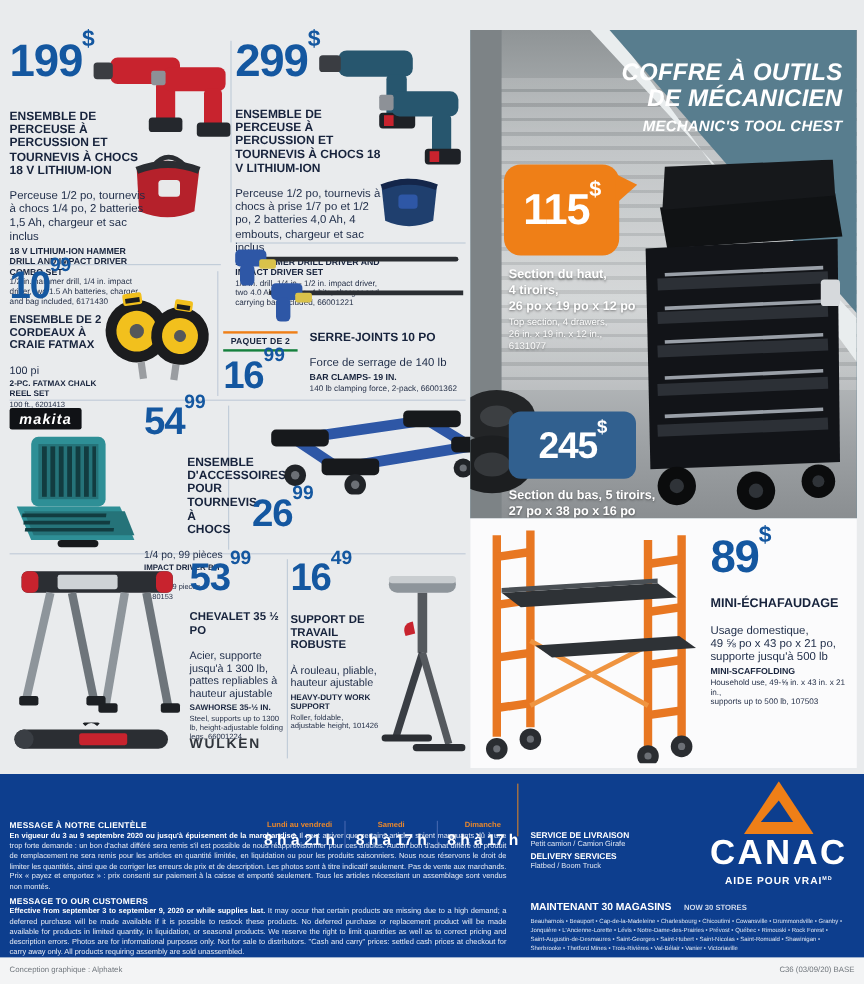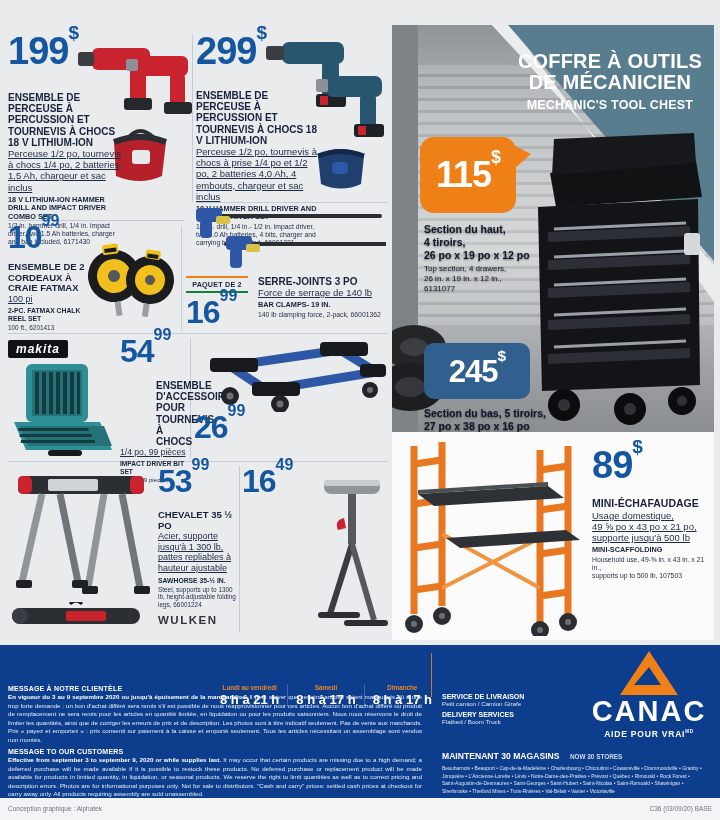--- a/index.html
+++ b/index.html
@@ -4,49 +4,49 @@
 <style>
   html,body{margin:0;padding:0;}
   body{width:720px;height:820px;position:relative;background:#e9ebed;
        font-family:"Liberation Sans", sans-serif;color:#1c2a45;overflow:hidden;}
   .cell{position:absolute;}
   .price{font-weight:bold;color:#1457a0;line-height:.82;letter-spacing:-1px;}
   .price sup{font-size:50%;position:relative;top:-.62em;letter-spacing:0;}
   .p-xl{font-size:38px;}
   .p-lg{font-size:32px;}
   .tfr{font-weight:bold;font-size:10px;line-height:1.12;color:#17233c;}
-  .dfr{font-size:9.5px;line-height:1.18;color:#1d2b47;margin-top:0;text-decoration:underline;}
+  .dfr{font-size:9.5px;line-height:1.18;color:#1d2b47;margin-top:10px;}
   .ten{font-weight:bold;font-size:7.3px;line-height:1.15;color:#17233c;margin-top:3px;}
   .den{font-size:6.8px;line-height:1.2;color:#27324a;margin-top:1px;}
   .divider{position:absolute;background:#c2cdd9;}
   .pre{white-space:pre-line;}
   
   .hero{position:absolute;left:392px;top:25px;width:322px;height:407px;overflow:hidden;background:#587d8e;}
   .hero-photo{position:absolute;inset:0;
     background:linear-gradient(180deg,#8f9496 0%,#b7bbbd 25%,#cdd0d1 55%,#9da1a4 85%,#8a8e91 100%);}
   .hero-slats{position:absolute;left:26px;top:40px;right:0;height:260px;
     background:repeating-linear-gradient(180deg,rgba(255,255,255,.30) 0 9px,rgba(0,0,0,.10) 9px 12px);opacity:.55;}
   .hero-concrete{position:absolute;left:0;top:0;width:26px;height:100%;background:#7d8386;}
   .hero-stripe{position:absolute;inset:0;background:#e9edee;
     clip-path:polygon(31% 0,37% 0,100% 68%,100% 59%);}
   .hero-slate{position:absolute;inset:0;background:#587d8e;
     clip-path:polygon(36% 0,100% 0,100% 58%);}
-  .hero-head{position:absolute;right:12px;top:26px;text-align:center;color:#fff;}
+  .hero-head{position:absolute;right:12px;top:26px;text-align:right;color:#fff;font-style:italic;}
   .hero-head .fr{font-size:20px;font-weight:bold;line-height:1.05;letter-spacing:.2px;}
   .hero-head .en{font-size:12.5px;font-weight:bold;margin-top:5px;letter-spacing:.2px;}
   .tag115{position:absolute;left:28px;top:112px;width:96px;height:76px;background:#ef7f17;
     border-radius:14px;color:#fff;display:flex;align-items:center;justify-content:center;}
   .tag115::after{content:"";position:absolute;right:-15px;top:8px;width:0;height:0;
     border-left:18px solid #ef7f17;border-top:9px solid transparent;border-bottom:16px solid transparent;}
   .tag245{position:absolute;left:32px;top:318px;width:106px;height:56px;background:#31608f;
     border-radius:10px;color:#fff;display:flex;align-items:center;justify-content:center;}
   .tag-price{font-weight:bold;font-size:36px;line-height:1;letter-spacing:-1px;}
   .tag-price sup{font-size:50%;position:relative;top:-.6em;}
   .tag245 .tag-price{font-size:31px;}
-  .hero-txt{position:absolute;color:#0f172a;text-shadow:0 1px 2px rgba(0,0,0,.45);}
+  .hero-txt{position:absolute;color:#ffffff;text-shadow:0 1px 2px rgba(0,0,0,.45);}
   .hero-txt .fr{font-weight:bold;font-size:10.5px;line-height:1.25;}
   .hero-txt .en{font-size:8px;line-height:1.25;margin-top:2px;opacity:.95;}
   
   .scaffold-panel{position:absolute;left:392px;top:432px;width:322px;height:208px;background:#fbfbfc;}
   
   .badge{width:62px;border-top:2px solid #ef7f17;border-bottom:2px solid #15803d;
     font-size:7.2px;font-weight:bold;color:#17233c;text-align:center;padding:2px 0;letter-spacing:.2px;}
   
   .makita{background:#101216;color:#fff;font-style:italic;font-weight:bold;font-size:12px;
     letter-spacing:1px;padding:2px 8px;border-radius:2px;display:inline-block;text-align:right;}
@@ -130,21 +130,21 @@
     <rect x="56" y="47" width="12" height="13" rx="2" fill="#8d9197"></rect>
     <rect x="100" y="63" width="16" height="34" rx="4" fill="#27566e"></rect>
     <rect x="94" y="92" width="30" height="13" rx="3" fill="#1e2126"></rect>
     <rect x="98" y="94" width="8" height="9" fill="#c8232e"></rect>
     <path d="M58 124 q20 -14 46 0 l-3 28 q-20 9 -40 0 z" fill="#1f3f6e"></path>
     <path d="M58 124 q23 -9 46 0" fill="none" stroke="#14264a" stroke-width="5"></path>
     <rect x="72" y="130" width="16" height="12" rx="3" fill="#2e57a6"></rect>
   </svg>
   <div style="position:absolute;left:0;top:60px;width:124px;">
     <div class="tfr">ENSEMBLE DE PERCEUSE À PERCUSSION ET TOURNEVIS À CHOCS 18 V LITHIUM-ION</div>
-    <div class="dfr">Perceuse 1/2 po, tournevis à chocs à prise 1/4 po et 1/2 po, 2 batteries 4,0 Ah, 4 embouts, chargeur et sac inclus</div>
+    <div class="dfr">Perceuse 1/2 po, tournevis à chocs à prise 1/7 po et 1/2 po, 2 batteries 4,0 Ah, 4 embouts, chargeur et sac inclus</div>
     <div class="ten">18 V HAMMER DRILL DRIVER AND IMPACT DRIVER SET</div>
     <div class="den">1/2 in. drill, 1/4 in.- 1/2 in. impact driver, two 4.0 Ah batteries, 4 bits, charger and carrying bag included, 66001221</div>
   </div>
 </div>
 
 <div class="cell" style="left:8px;top:224px;width:172px;height:106px;">
   <div class="price p-lg" style="position:absolute;left:0;top:0;"><span>10</span><sup>99</sup></div>
   <svg style="position:absolute;right:0;top:0;" width="100" height="104" viewBox="0 0 100 104">
     <g transform="rotate(-8 34 52)">
       <circle cx="34" cy="52" r="26" fill="#1b1c1e"></circle>
@@ -180,21 +180,21 @@
     <rect x="58" y="36" width="168" height="4" rx="2" fill="#2b2e33" transform="translate(-20 0)"></rect>
     <rect x="40" y="30" width="26" height="14" rx="4" fill="#2e57a6"></rect>
     <rect x="44" y="42" width="12" height="20" rx="4" fill="#2e57a6"></rect>
     <rect x="60" y="38" width="14" height="8" rx="2" fill="#d9c24a"></rect>
   </svg>
   <div style="position:absolute;left:2px;top:70px;width:64px;">
     <div class="badge">PAQUET DE 2</div>
     <div class="price p-lg" style="margin-top:6px;"><span>16</span><sup>99</sup></div>
   </div>
   <div style="position:absolute;left:74px;top:70px;width:130px;">
-    <div class="tfr">SERRE-JOINTS 3 PO</div>
+    <div class="tfr">SERRE-JOINTS 10 PO</div>
     <div class="dfr">Force de serrage de 140 lb</div>
     <div class="ten">BAR CLAMPS- 19 IN.</div>
     <div class="den">140 lb clamping force, 2-pack, 66001362</div>
   </div>
 </div>
 
 <div class="cell" style="left:8px;top:338px;width:180px;height:120px;">
   <div class="makita" style="position:absolute;left:0;top:2px;">makita</div>
   <div class="price p-lg" style="position:absolute;left:112px;top:0;"><span>54</span><sup>99</sup></div>
   <svg style="position:absolute;left:0;top:24px;" width="110" height="96" viewBox="0 0 110 96">
@@ -219,21 +219,21 @@
     <rect x="40" y="88" width="34" height="6" rx="3" fill="#17191c"></rect>
   </svg>
   <div style="position:absolute;left:112px;top:42px;width:70px;">
     <div class="tfr" style="font-size:10px;margin-left:36px;">ENSEMBLE D'ACCESSOIRES POUR TOURNEVIS À CHOCS</div>
     <div class="dfr" style="font-size:8.6px;">1/4 po, 99 pièces</div>
     <div class="ten" style="font-size:6.6px;">IMPACT DRIVER BIT SET</div>
     <div class="den" style="font-size:6.2px;">1/4 in., 99 pieces, 6180153</div>
   </div>
 </div>
 
-<div class="cell" style="left:194px;top:338px;width:194px;height:120px;">
+<div class="cell" style="left:210px;top:338px;width:194px;height:120px;">
   <svg style="position:absolute;left:0;top:0;" width="192" height="74" viewBox="0 0 192 74">
     <path d="M36 28 L146 12 L182 34 L72 52 Z" fill="none" stroke="#2e57a6" stroke-width="9"></path>
     <rect x="16" y="20" width="48" height="14" rx="4" fill="#17191c"></rect>
     <rect x="126" y="4" width="48" height="14" rx="4" fill="#17191c"></rect>
     <rect x="58" y="44" width="48" height="14" rx="4" fill="#17191c"></rect>
     <rect x="166" y="26" width="26" height="13" rx="4" fill="#17191c"></rect>
     <circle cx="36" cy="58" r="9" fill="#202327"></circle>
       <circle cx="36" cy="58" r="3.5" fill="#6c7076"></circle>
     <circle cx="86" cy="66" r="9" fill="#202327"></circle>
       <circle cx="86" cy="66" r="3.5" fill="#6c7076"></circle>
@@ -279,20 +279,26 @@
   <svg style="position:absolute;right:0;top:8px;" width="72" height="158" viewBox="0 0 72 158">
     <rect x="8" y="6" width="56" height="14" rx="7" fill="#8e959b"></rect>
     <rect x="8" y="6" width="56" height="6" rx="3" fill="#c9cdd0"></rect>
     <rect x="32" y="20" width="8" height="50" fill="#55595e"></rect>
     <path d="M28 44 q-10 2 -6 12 l8 -2" fill="#c8232e"></path>
     <line x1="36" y1="70" x2="14" y2="140" stroke="#3a3e44" stroke-width="6"></line>
     <line x1="36" y1="70" x2="58" y2="146" stroke="#55595e" stroke-width="6"></line>
     <rect x="2" y="138" width="42" height="6" rx="3" fill="#2b2e33"></rect>
     <rect x="28" y="146" width="44" height="6" rx="3" fill="#2b2e33"></rect>
   </svg>
+  <div style="position:absolute;left:0;top:46px;width:74px;">
+    <div class="tfr" style="font-size:9.5px;">SUPPORT DE TRAVAIL ROBUSTE</div>
+    <div class="dfr" style="font-size:9px;">À rouleau, pliable, hauteur ajustable</div>
+    <div class="ten" style="font-size:6.8px;">HEAVY-DUTY WORK SUPPORT</div>
+    <div class="den" style="font-size:6.4px;">Roller, foldable, adjustable height, 101426</div>
+  </div>
 </div>
 
 <div class="hero">
   <div class="hero-photo"></div>
   <div class="hero-concrete"></div>
   <div class="hero-slats"></div>
   <div class="hero-stripe"></div>
   <div class="hero-slate"></div>
 
   <svg style="position:absolute;left:-6px;top:292px;" width="70" height="110" viewBox="0 0 70 110">

